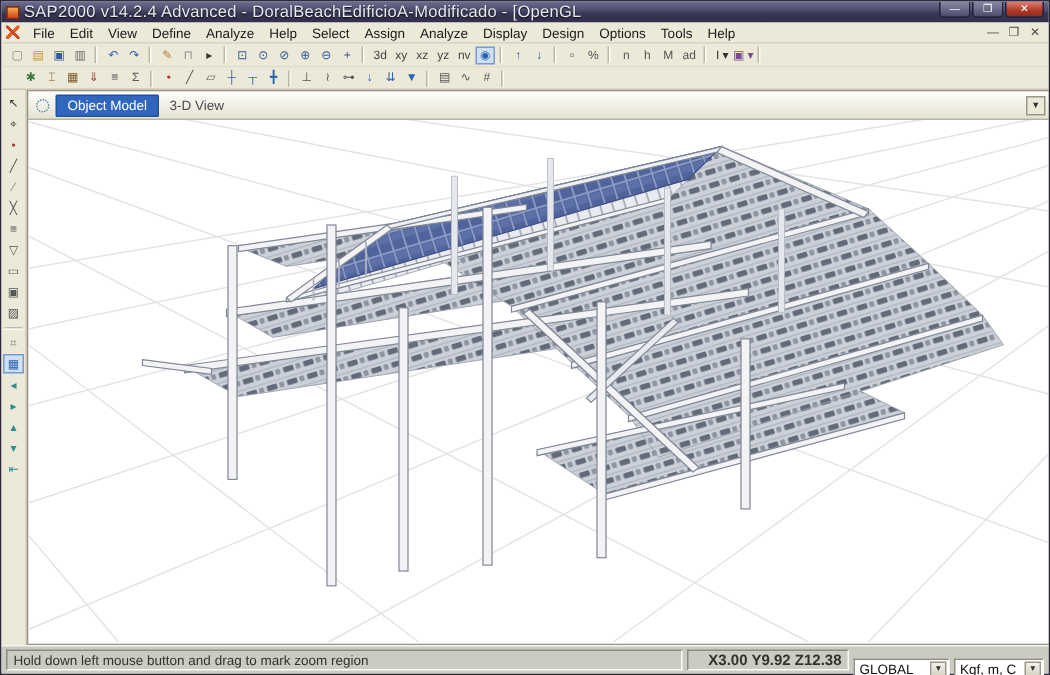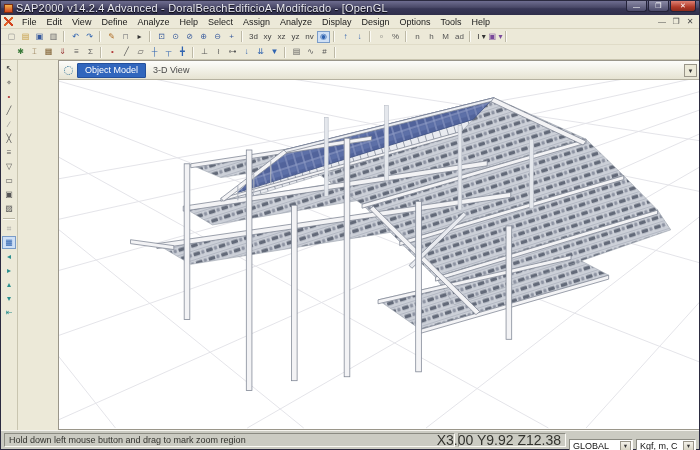--- a/index.html
+++ b/index.html
@@ -37,37 +37,37 @@
   .ticon.pressed { background:#cfe0f5; border-color:#7a9cc8; }
   i.sep { display:inline-block; width:2px; height:11px; margin:0 3px; border-left:1px solid #bdb9a6; border-right:1px solid #fbfaf4; }
 
   
   .main { flex:1 1 auto; display:flex; min-height:0; }
   .side-toolbar { width:17px; flex:0 0 17px; background:#ece9d8; border-right:1px solid #c9c5b0;
     display:flex; flex-direction:column; align-items:center; padding-top:2px; }
   .side-toolbar .ticon { width:14px; height:13px; margin:0 0 1px 0; }
   .side-toolbar i.sep { width:12px; height:2px; border-left:none; border-right:none; border-top:1px solid #bdb9a6; border-bottom:1px solid #fbfaf4; margin:2px 0; }
 
-  .child-window { flex:1 1 auto; display:flex; flex-direction:column; min-width:0; border:1px solid #9a968a; border-right:none;margin-left:40px; }
+  .child-window { flex:1 1 auto; display:flex; flex-direction:column; min-width:0; border:1px solid #9a968a; border-right:none; }
 
   .tabrow { height:19px; flex:0 0 19px; background:linear-gradient(#fdfdfb,#e6e3d2); display:flex; align-items:center; padding:0 3px; border-bottom:1px solid #b5b1a0; position:relative; }
   .spinner { width:9px; height:9px; border:1px dotted #3f7d9e; border-radius:50%; margin:0 4px 0 2px; }
   .tab-active { background:#3166bd; color:#fff; padding:1px 7px 2px 7px; border:1px solid #24509c; border-radius:1px; font-size:9px; }
   .view-title { color:#4a4a4a; margin-left:7px; font-size:9px; }
   .view-dropdown { position:absolute; right:2px; top:3px; width:13px; height:13px; background:#ece9d8; border:1px solid #9a968a;
     display:flex; align-items:center; justify-content:center; font-size:6px; color:#333; }
 
   .viewport { flex:1 1 auto; background:#ffffff; min-height:0; position:relative; }
   .viewport svg { display:block; width:100%; height:100%; }
 
   
   .statusbar { height:19px; flex:0 0 19px; background:#cbcbc2; display:flex; align-items:center; padding:0 3px; gap:3px; border-top:1px solid #f5f4ee; }
   .panel { height:14px; display:flex; align-items:center; border:1px solid; border-color:#8b8b82 #fbfaf4 #fbfaf4 #8b8b82; padding:4px 4px; background:#cbcbc2; color:#33332e; white-space:nowrap; }
   .panel.hint { flex:1 1 auto; overflow:hidden; }
-  .panel.coords { width:108px; justify-content:flex-end; font-size:14px; }
+  .panel.coords { width:108px; justify-content:flex-end; font-size:10px;font-weight:bold; }
   .combo { height:14px; width:64px; background:#fff; border:1px solid; border-color:#8b8b82 #fbfaf4 #fbfaf4 #8b8b82; display:flex; align-items:center; position:relative; padding-left:3px; color:#111;margin-top:12px; }
   .combo .arrow { position:absolute; right:1px; top:1px; bottom:1px; width:11px; background:linear-gradient(#f4f2ea,#d8d4c4); border:1px solid #9a968a; display:flex; align-items:center; justify-content:center; font-size:5.5px; color:#333; }
 </style>
 </head>
 <body>
 
 <div class="app">
 
   <div class="titlebar">
     <span class="appicon"></span>

